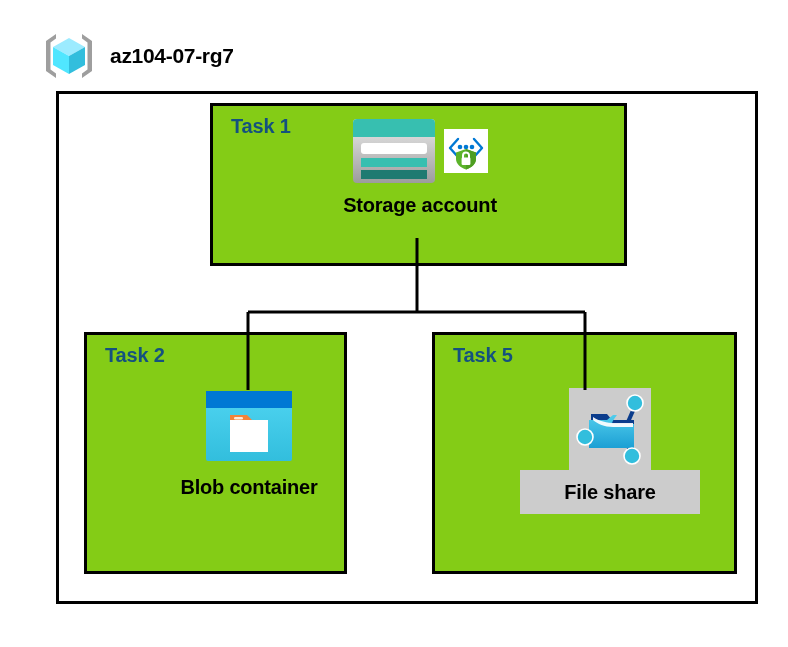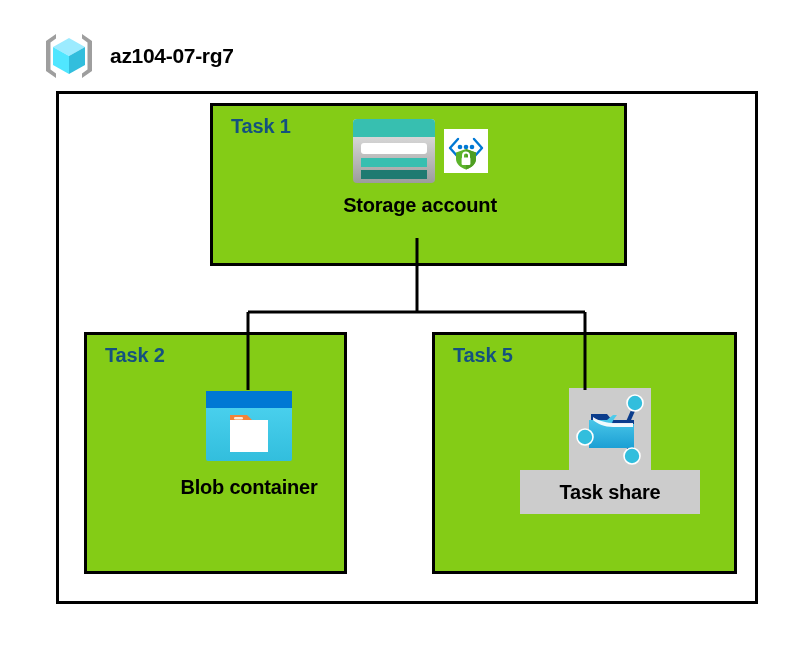--- a/index.html
+++ b/index.html
@@ -288,17 +288,17 @@
         <path d="M16 28 h18 l6 -5 h4 c-3 4 -5 6 -5 9 h22 v24 h-45 z" fill="url(#fsFolderGrad)"></path>
         <path d="M20 25 c6 4 14 6 22 6 h18 v4 h-20 c-9 0 -15 -3 -20 -7 z" fill="#FFFFFF" opacity="0.92"></path>
 
         <circle cx="12" cy="45" r="8" fill="#32BEDD" stroke="#FFFFFF" stroke-width="1.6"></circle>
         <circle cx="62" cy="11" r="8" fill="#32BEDD" stroke="#FFFFFF" stroke-width="1.6"></circle>
         <circle cx="59" cy="64" r="8" fill="#32BEDD" stroke="#FFFFFF" stroke-width="1.6"></circle>
       </svg>
     </div>
     <div id="fileshare-label-wrap">
       <div id="fileshare-label-highlight"></div>
-      <div class="node-caption">Task share</div>
+      <div class="node-caption">File share</div>
     </div>
   </div>
 
 </div>
 
 </body></html>

